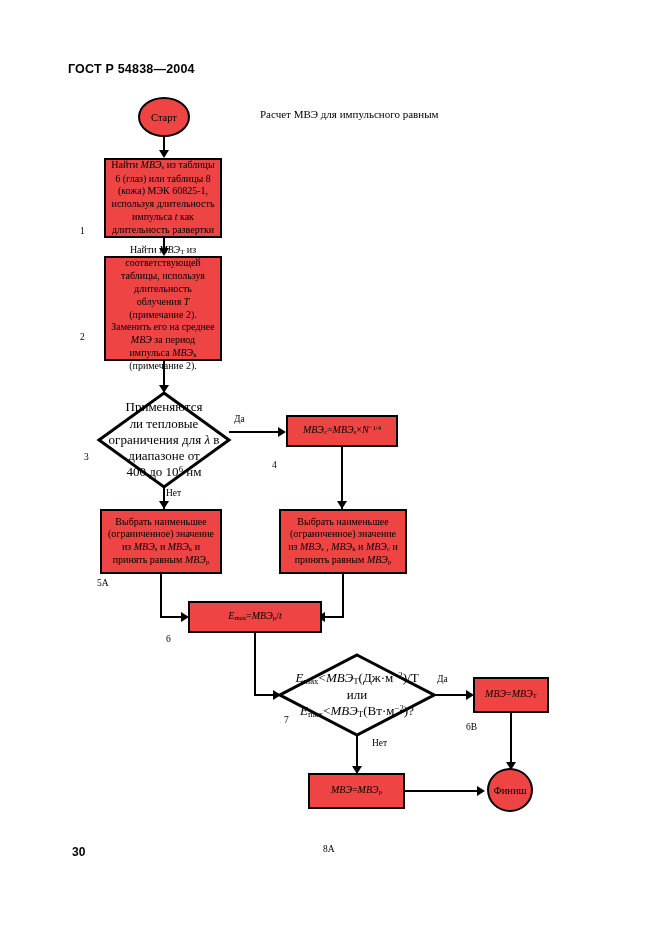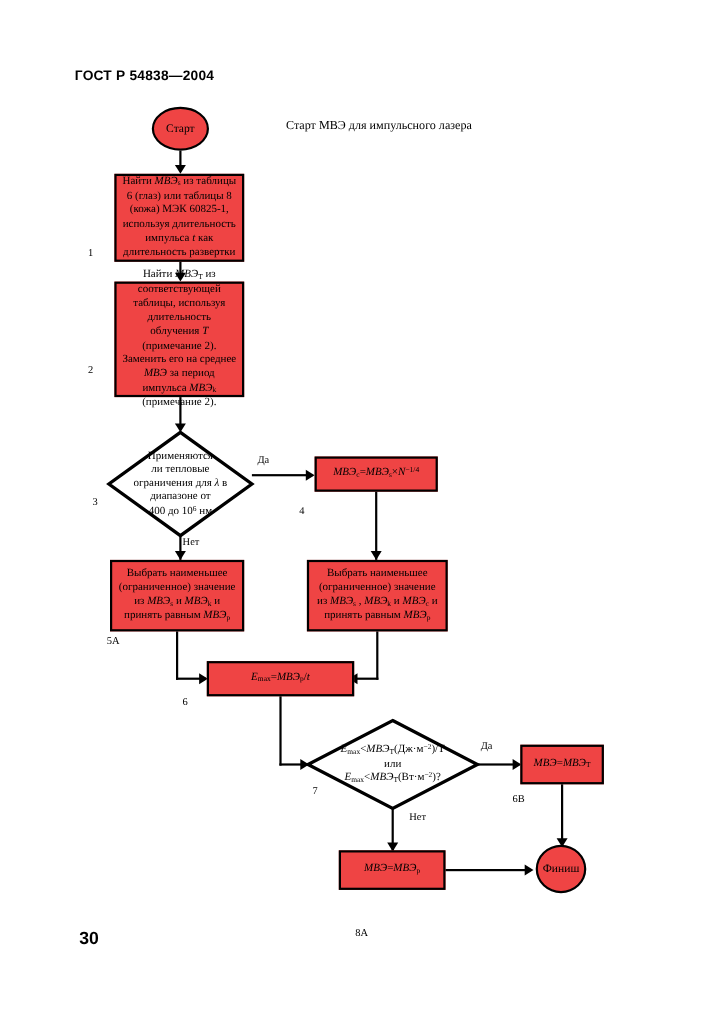--- a/index.html
+++ b/index.html
@@ -28,21 +28,21 @@
     font-size: 12.5px;
     letter-spacing: 0.2px;
     white-space: nowrap;
   }
   .page-number {
     position: absolute;
     left: 72px;
     top: 845px;
     font-family: "Liberation Sans", sans-serif;
     font-weight: bold;
-    font-size: 16px;
+    font-size: 12px;
   }
   .diagram-title {
     position: absolute;
     left: 260px;
     top: 108px;
     font-size: 11px;
     white-space: nowrap;
   }
   
   .node {
@@ -75,21 +75,21 @@
     width: 100%; height: 100%;
   }
   .diamond-label {
     position: absolute;
     left: 0; top: 0;
     width: 100%; height: 100%;
     display: flex;
     align-items: center;
     justify-content: center;
     text-align: center;
-    font-size: 10px;
+    font-size: 13px;
     line-height: 1.25;
     pointer-events: none;
   }
   
   .ln {
     position: absolute;
     background: #000000;
   }
   .vl { width: 2px; }
   .hl { height: 2px; }
@@ -128,21 +128,21 @@
   sub { font-size: 0.68em; vertical-align: -0.22em; font-style: normal; }
   sup { font-size: 0.68em; vertical-align: 0.42em; font-style: normal; }
 </style>
 </head>
 <body>
 
 <div id="page">
 
   <div class="doc-header">ГОСТ Р 54838—2004</div>
 
-  <div class="diagram-title">Старт МВЭ для импульсного лазера</div>
+  <div class="diagram-title">Расчет МВЭ для импульсного равным</div>
 
   <div class="node term" style="left:138px; top:97px; width:52px; height:40px;">
     <span>Старт</span>
   </div>
 
   <div class="ln vl" style="left:163px; top:137px; width:2px; height:16px;"></div>
   <div class="arrow-d" style="left:159px; top:150px;"></div>
 
   <div class="node proc" style="left:104px; top:158px; width:118px; height:80px;">
     <span class="txt">

